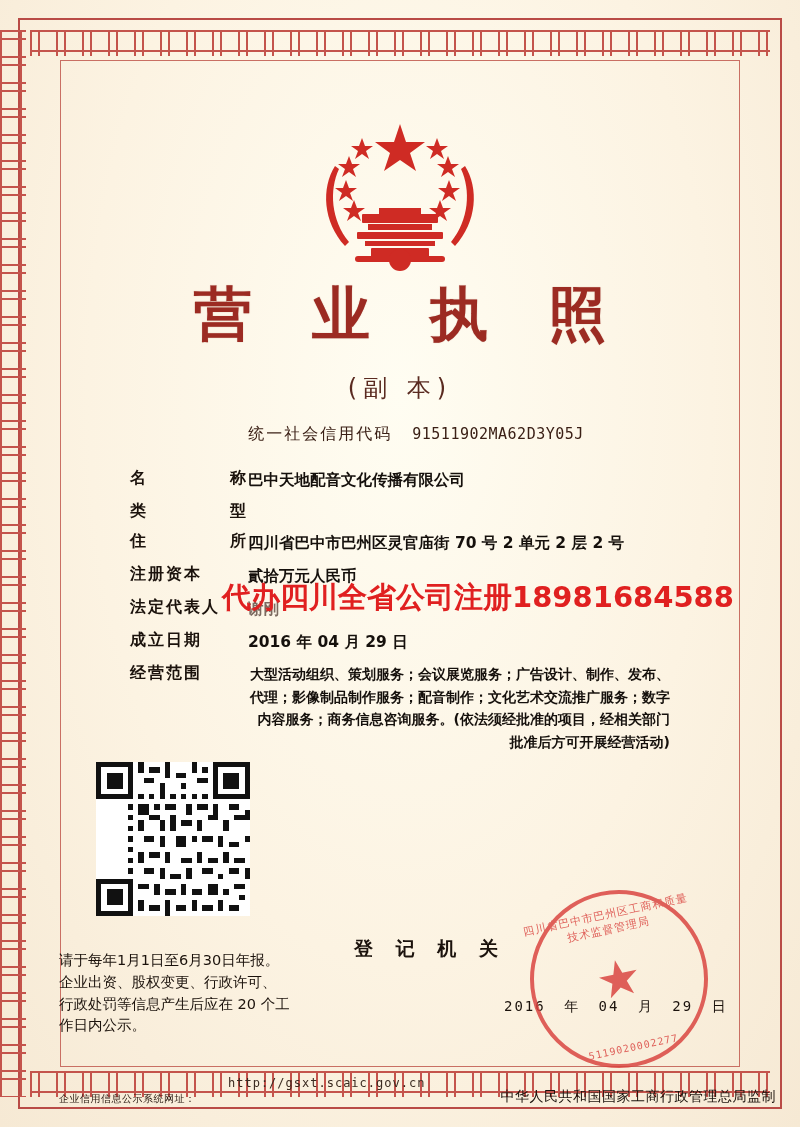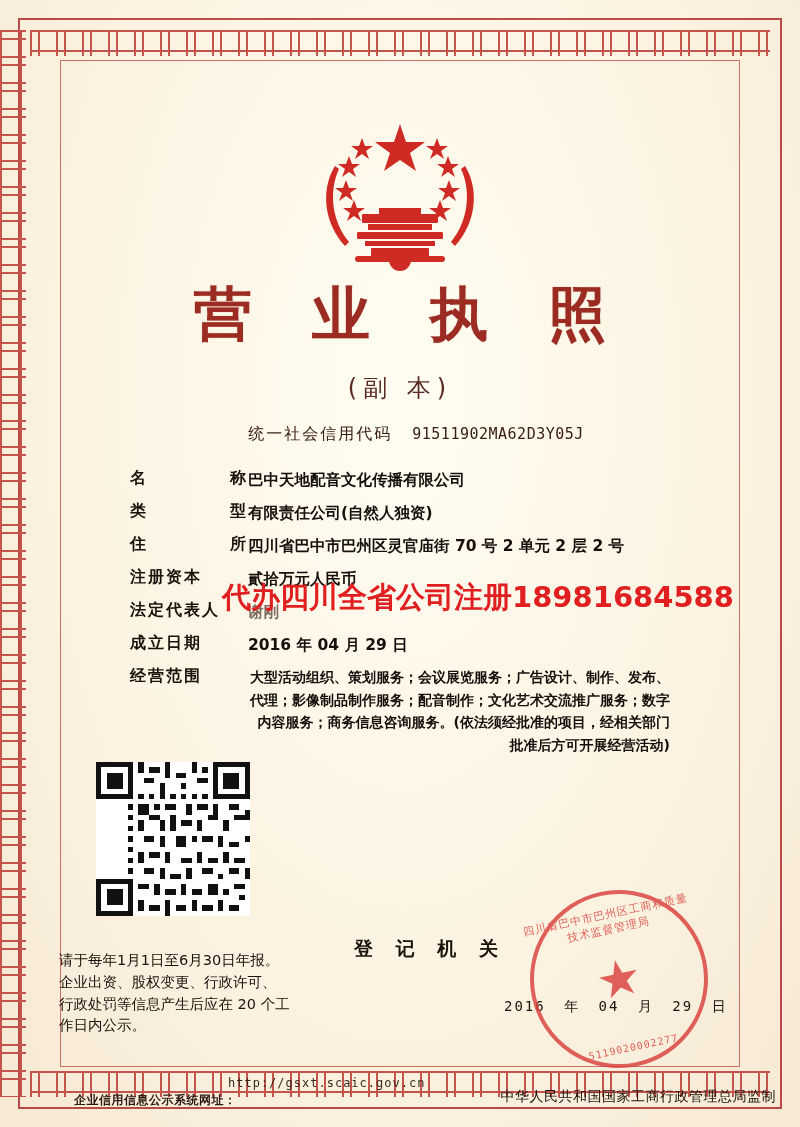--- a/index.html
+++ b/index.html
@@ -244,26 +244,25 @@
     left: 18px;
     top: 950px;
     width: 300px;
     font-size: 14.5px;
     line-height: 1.5;
     color: #1b120c;
     padding-left: 41px;
   }
   .pub-site {
     position: absolute;
-    left: 74px;
+    left: 59px;
     top: 1092px;
-    font-size: 12px;
+    font-size: 10px;
     color: #2a1a12;
     letter-spacing: 0.5px;
-    font-weight: bold;
   }
   .pub-url {
     position: absolute;
     left: 228px;
     top: 1076px;
     font-size: 12px;
     color: #3a2a20;
     font-family: "DejaVu Sans Mono", "Liberation Mono", monospace;
     letter-spacing: 1px;
   }
@@ -338,21 +337,20 @@
         <span>称</span>
       </div>
       <div class="field-value large bold">巴中天地配音文化传播有限公司</div>
     </div>
 
     <div class="field-row">
       <div class="field-label">
         <span>类</span>
         <span>型</span>
       </div>
-      <div class="field-value large bold">有限责任公司(自然人独资)</div>
     </div>
 
     <div class="field-row">
       <div class="field-label">
         <span>住</span>
         <span>所</span>
       </div>
       <div class="field-value large bold">四川省巴中市巴州区灵官庙街 70 号 2 单元 2 层 2 号</div>
     </div>
 

